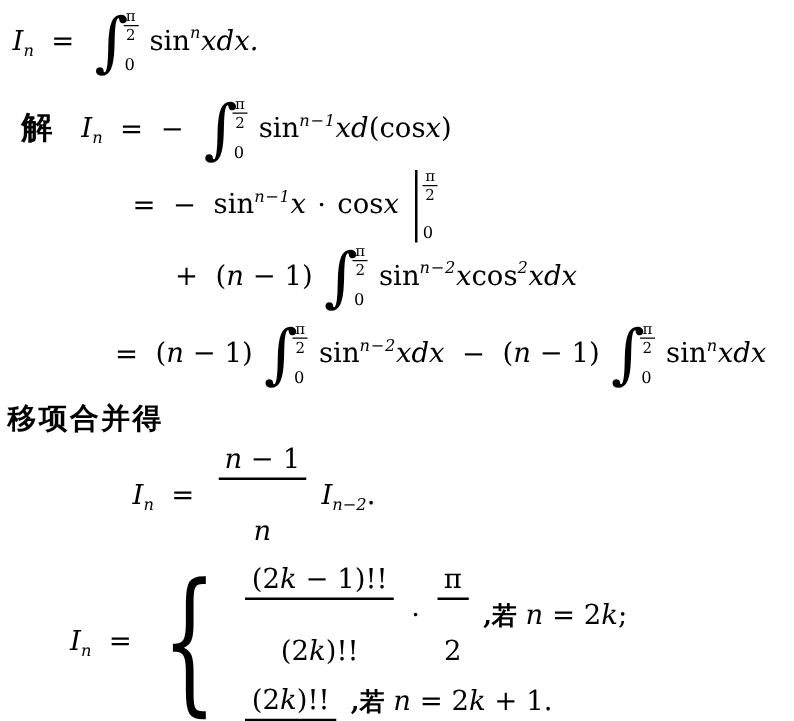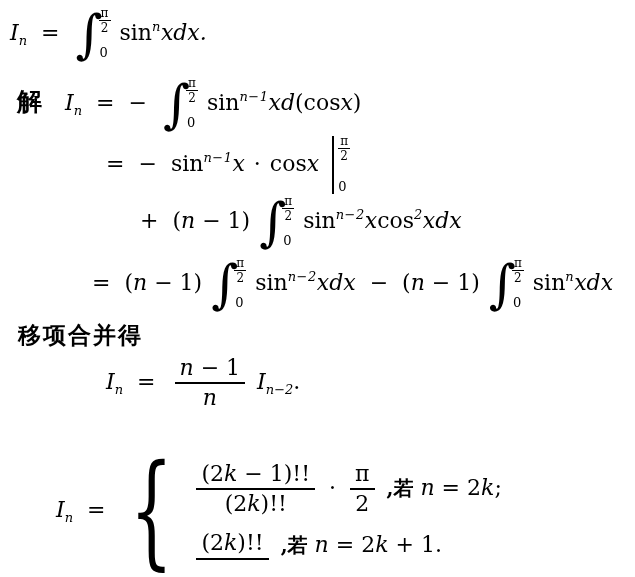--- a/index.html
+++ b/index.html
@@ -28,21 +28,21 @@
   .intlo { font-size:13px; margin-left:1px; }
 
   
   .evalwrap { display:inline-flex; align-items:center; vertical-align:middle; margin-left:6px; }
   .evalbar { width:2px; height:58px; background:#000; }
   .evallims { display:inline-flex; flex-direction:column; justify-content:space-between;
               align-items:flex-start; height:62px; margin-left:4px; padding:1px 0; }
   .evallo { font-size:13px; }
 
   
-  .frac { display:inline-flex; flex-direction:column; align-items:center; vertical-align:middle; margin:0 5px; }
+  .frac { display:inline-flex; flex-direction:column; align-items:center; vertical-align:middle; margin:0 5px;gap:28px; }
   .fnum { border-bottom:2px solid #000; padding:0 5px 2px; line-height:1.1; }
   .fden { padding-top:2px; line-height:1.1; }
 
   
   .cn { font-weight:bold; font-size:23px; letter-spacing:2px; font-style:normal; }
   .jie { font-weight:bold; font-size:25px; margin-right:16px; font-style:normal; }
   .cnin { font-weight:bold; font-size:20px; font-style:normal; }
 
   
   .cases { display:inline-flex; align-items:center; vertical-align:middle; }
@@ -144,21 +144,21 @@
         <span class="mfrac">
           <span class="mfn">π</span>
           <span class="mfd">2</span>
         </span>
         <span class="intlo">0</span>
       </span>
     </span>
     <span class="rm">sin</span><span class="sp">n</span><span class="it">xdx</span>
   </div>
 
-  <div class="line cn" style="top:321px;left:18px;">移项合并得</div>
+  <div class="line cn" style="top:321px;left:6px;">移项合并得</div>
 
   <div class="line" style="top:356px;left:106px;">
     <span class="it">I</span><span class="sb">n</span>
     <span class="op">=</span>
     <span class="frac">
       <span class="fnum"><span class="it">n</span><span class="rm"> − 1</span></span>
       <span class="fden it">n</span>
     </span>
     <span class="it">I</span><span class="sb">n−2</span><span class="rm">.</span>
   </div>

